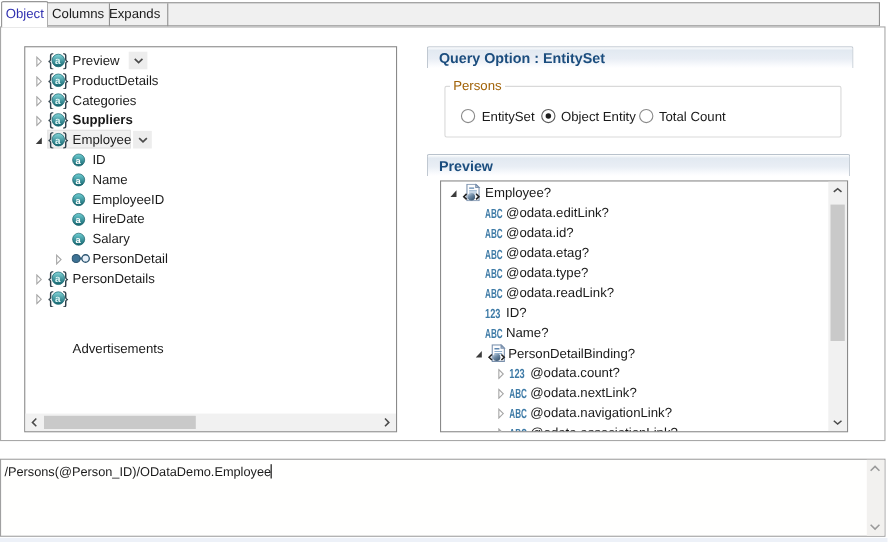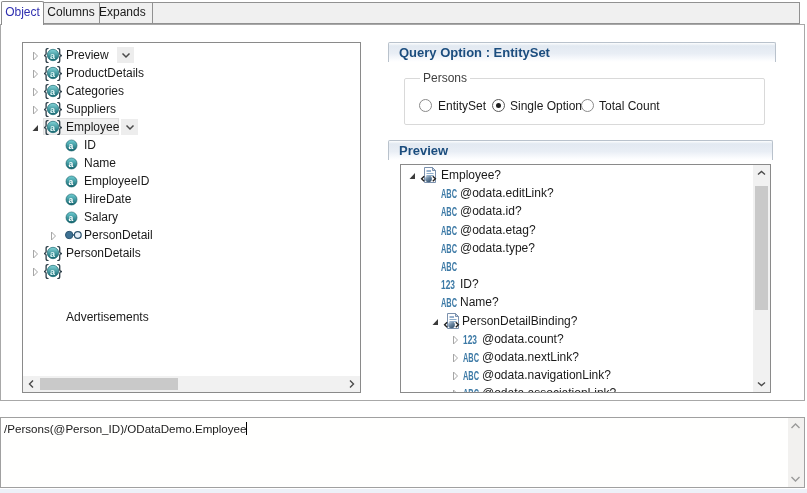--- a/index.html
+++ b/index.html
@@ -21,21 +21,21 @@
 .dd { position:absolute; width:17px; height:16px; background:#ededed; top:1px; }
 .dd svg { position:absolute; left:4px; top:5px; }
 
 .sb { position:absolute; background:#f1f1f1; }
 .sbthumb { position:absolute; background:#c9c9c9; }
 .sbbtn { position:absolute; width:17px; height:16px; }
 
 .hdr { height:20px; border:1px solid #b9c2cc; border-bottom:none; border-radius:2px 2px 0 0; background:linear-gradient(180deg,#fdfefe 0%,#e2e9f1 15%,#e9eef5 55%,#fbfcfe 90%,#ffffff 100%); font-weight:bold; font-size:13px; color:#1b4d7e; line-height:19px; padding-left:10px; }
 
 #fs { left:404px; top:71px; width:361px; height:54px; border:1px solid #d9d9d9; border-radius:2px; }
-#fs legend { margin-left:15px; padding:0 3px; font-size:12px; color:#404040; }
+#fs legend { margin-left:4px; padding:0 3px; font-size:12px; color:#a16207; }
 .rlbl { top:99px; line-height:14px; font-size:12px; }
 .radio { display:inline-block; width:13px; height:13px; border:1px solid #8a8a8a; border-radius:50%; background:#fff; }
 .radio.sel { border-color:#5a5a5a; }
 .radio.sel::after { content:""; position:absolute; left:3px; top:3px; width:5px; height:5px; border-radius:50%; background:#1f1f1f; }
 
 #pvbox { left:400px; top:164px; width:371px; height:229px; border:1px solid #8a8a8a; background:#fff; overflow:hidden; }
 
 #txt { left:0; top:417px; width:805px; height:71px; border:1px solid #a0a0a0; background:#fffffe; }
 #txt .content { position:absolute; left:3px; top:4px; font-size:11.6px; color:#1a1a1a; }
 .caret { display:inline-block; width:1px; height:13px; background:#000; vertical-align:-2px; }
@@ -141,21 +141,21 @@
                 <stop offset="0" stop-color="#84d6da"></stop>
                 <stop offset="1" stop-color="#12646e"></stop>
               </linearGradient>
             </defs>
             <text x="-0.5" y="13" font-family="Liberation Sans" font-size="16" fill="#2e3f49">{</text>
             <text x="13" y="13" font-family="Liberation Sans" font-size="16" fill="#2e3f49">}</text>
             <circle cx="9" cy="8" r="5.7" fill="url(#tg)" stroke="#1a6b74" stroke-width="0.7"></circle>
             <text x="6" y="11.5" font-family="Liberation Sans" font-weight="bold" font-size="9" fill="#dff6f6">a</text>
           </svg>
         </div>
-        <span style="position:absolute; left:43px;">Suppliers</span>
+        <span style="position:absolute; left:43px;font-weight:bold;">Suppliers</span>
       </div>
       <div class="trow" style="left:0; top:75px; width:336px;">
         <div style="position:absolute; left:20px; top:0; width:76px; height:17px; background:#f0f0f0; border:1px solid #e2e2e2;"></div>
         <div class="tri" style="left:9px;">
           <svg width="8" height="10" style="display:block">
             <polygon points="6,2 6,8 0.5,8" fill="#3c3c3c"></polygon>
           </svg>
         </div>
         <div class="icon" style="left:21px; top:1px;">
           <svg width="18" height="16" style="display:block">
@@ -325,21 +325,21 @@
   </div>
 </div>
 
 <div class="abs hdr" style="left:388px; top:42px; width:388px;">Query Option : EntitySet</div>
 <fieldset class="abs" id="fs">
   <legend>Persons</legend>
 </fieldset>
 <span class="abs radio" style="left:419px; top:99px;"></span>
 <span class="abs rlbl" style="left:438px;">EntitySet</span>
 <span class="abs radio sel" style="left:492px; top:99px;"></span>
-<span class="abs rlbl" style="left:510px;">Single Option</span>
+<span class="abs rlbl" style="left:510px;">Object Entity</span>
 <span class="abs radio" style="left:581px; top:99px;"></span>
 <span class="abs rlbl" style="left:599px;">Total Count</span>
 <div class="abs hdr" style="left:388px; top:140px; width:385px;">Preview</div>
 <div class="abs" id="pvbox">
   <div id="pvrows">
       <div class="trow" style="left:0; top:1px; width:350px;">
         <div class="tri" style="left:8px;">
           <svg width="8" height="10" style="display:block">
             <polygon points="6,2 6,8 0.5,8" fill="#3c3c3c"></polygon>
           </svg>
@@ -396,20 +396,21 @@
           </svg>
         </div>
         <span style="position:absolute; left:59px;">@odata.type?</span>
       </div>
       <div class="trow" style="left:0; top:92px; width:350px;">
         <div class="icon" style="left:40px; top:3px;">
           <svg width="17" height="13" style="display:block">
             <text x="0" y="11" font-family="Liberation Sans" font-weight="bold" font-size="12" fill="#3d7aa6" textLength="16" lengthAdjust="spacingAndGlyphs">ABC</text>
           </svg>
         </div>
+        <span style="position:absolute; left:59px;">@odata.readLink?</span>
       </div>
       <div class="trow" style="left:0; top:110.19999999999999px; width:350px;">
         <div class="icon" style="left:40px; top:3px;">
           <svg width="16" height="13" style="display:block">
             <text x="0" y="11" font-family="Liberation Sans" font-weight="bold" font-size="12" fill="#3d7aa6" textLength="14" lengthAdjust="spacingAndGlyphs">123</text>
           </svg>
         </div>
         <span style="position:absolute; left:59px;">ID?</span>
       </div>
       <div class="trow" style="left:0; top:128.39999999999998px; width:350px;">

